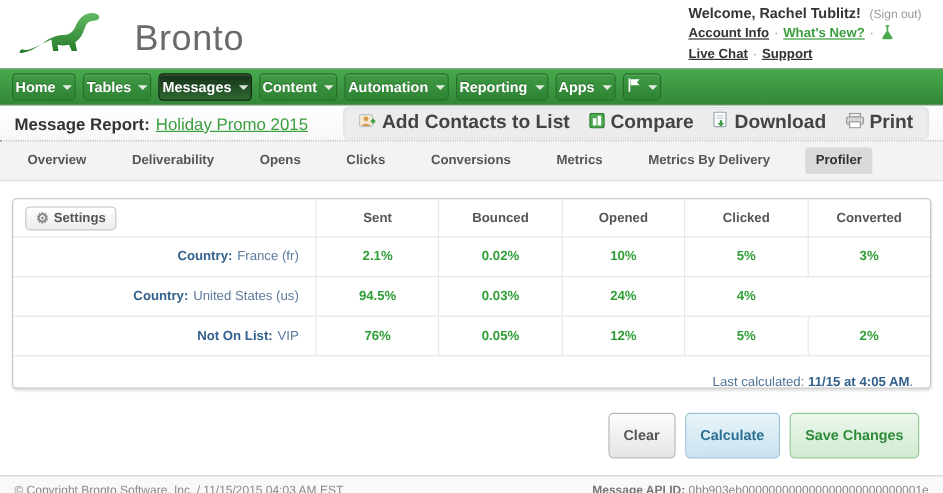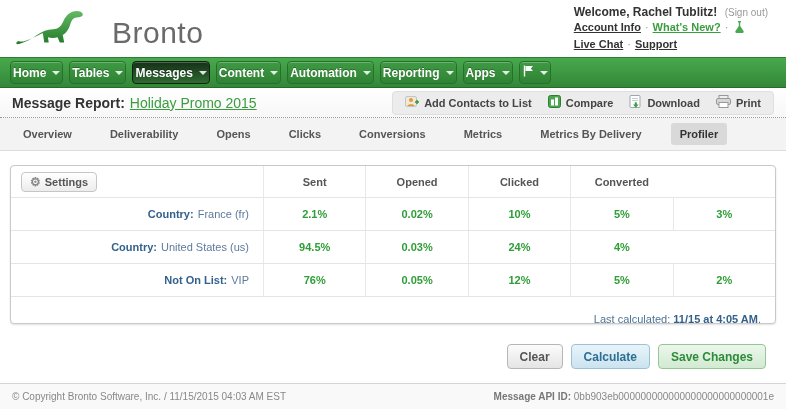--- a/index.html
+++ b/index.html
@@ -30,21 +30,21 @@
   .chev { width:0; height:0; border-left:4px solid transparent; border-right:4px solid transparent;
     border-top:4px solid rgba(255,255,255,.85); margin-top:1px; }
 
   
   .titlebar { height:30px; display:flex; align-items:center; padding:0 12px;
     background:linear-gradient(#fff,#f7f7f7); border-bottom:1px dotted #999; }
   .ptitle { font-size:14px; font-weight:bold; color:#333; }
   .ptitle a { font-weight:normal; color:#3a9e3e; text-decoration:underline; cursor:pointer; margin-left:5px; }
   .toolbar { margin-left:auto; display:flex; align-items:center; gap:16px;
     background:#ececec; border:1px solid #dfdfdf; border-radius:4px; padding:3px 12px; }
-  .tbtn { display:flex; align-items:center; gap:5px; font-size:11px; font-weight:bold; color:#444; cursor:pointer;text-align:right; }
+  .tbtn { display:flex; align-items:center; gap:5px; font-size:16px; font-weight:bold; color:#444; cursor:pointer;text-align:right; }
 
   
   .tabs { height:33px; background:#f3f3f3; border-bottom:1px solid #ddd;
     display:flex; align-items:center; gap:20px; padding:0 14px; }
   .tab { font-size:11px; font-weight:bold; color:#555; padding:5px 9px; border-radius:3px; cursor:pointer; }
   .tab.active { background:#d9d9d9; color:#333; }
 
   
   .content { padding:14px 10px 0 10px; }
   .rtable { border:1px solid #c9c9c9; border-radius:4px; overflow:hidden; background:#fff;
@@ -63,21 +63,21 @@
   .lbl-rest { color:#5c7a9e; margin-left:4px; }
   .vcell { text-align:center; font-size:11px; font-weight:bold; color:#2e9e36;
     border-left:1px solid #e8e8e8; align-self:stretch; display:flex; align-items:center; justify-content:center; }
   .foot-left { background:#5eead4; align-self:stretch; display:flex; align-items:center; justify-content:center;
     border-right:1px solid #e5e5e5; font-size:11px; font-weight:normal; color:#333; cursor:pointer;margin-top:32px; }
   .foot-right { grid-column:2 / 7; text-align:right; padding-right:14px; font-size:11px; color:#4d7396; }
   .foot-right b { color:#33618c; }
 
   
   .actions { display:flex; justify-content:flex-end; gap:8px; padding:20px 10px 0 0; }
-  .abtn { height:25px; padding:0 12px; border-radius:4px; font-size:12px; font-weight:bold; cursor:pointer;
+  .abtn { height:38px; padding:0 12px; border-radius:4px; font-size:12px; font-weight:bold; cursor:pointer;
     font-family:"Liberation Sans", sans-serif; }
   .abtn.clear { background:linear-gradient(#fcfcfc,#e4e4e4); border:1px solid #b6b6b6; color:#555; }
   .abtn.calc { background:linear-gradient(#e8f4fa,#cbe3ef); border:1px solid #9dc2d8; color:#2c6f93; }
   .abtn.save { background:linear-gradient(#ecf7ec,#d1ead1); border:1px solid #95c795; color:#2e8b3a; }
 
   
   .pfooter { margin-top:14px; border-top:1px solid #d5d5d5; background:#f9f9f9;
     display:flex; justify-content:space-between; padding:7px 12px; font-size:10px; color:#888; }
   .pfooter .apilabel { font-weight:bold; color:#777; }
 </style>
@@ -211,20 +211,21 @@
   <div class="rtable">
 
     <div class="trow head">
       <div class="settings-cell">
         <span class="settings-btn">
           <span class="gear">⚙︎</span>
           <span>Settings</span>
         </span>
       </div>
       <div class="hcell">Sent</div>
+      <div class="hcell">Bounced</div>
       <div class="hcell">Opened</div>
       <div class="hcell">Clicked</div>
       <div class="hcell">Converted</div>
     </div>
 
     <div class="trow data">
       <div class="lblcell">
         <span class="lbl-bold">Country:</span><span class="lbl-rest">France (fr)</span>
       </div>
       <div class="vcell">2.1%</div>

